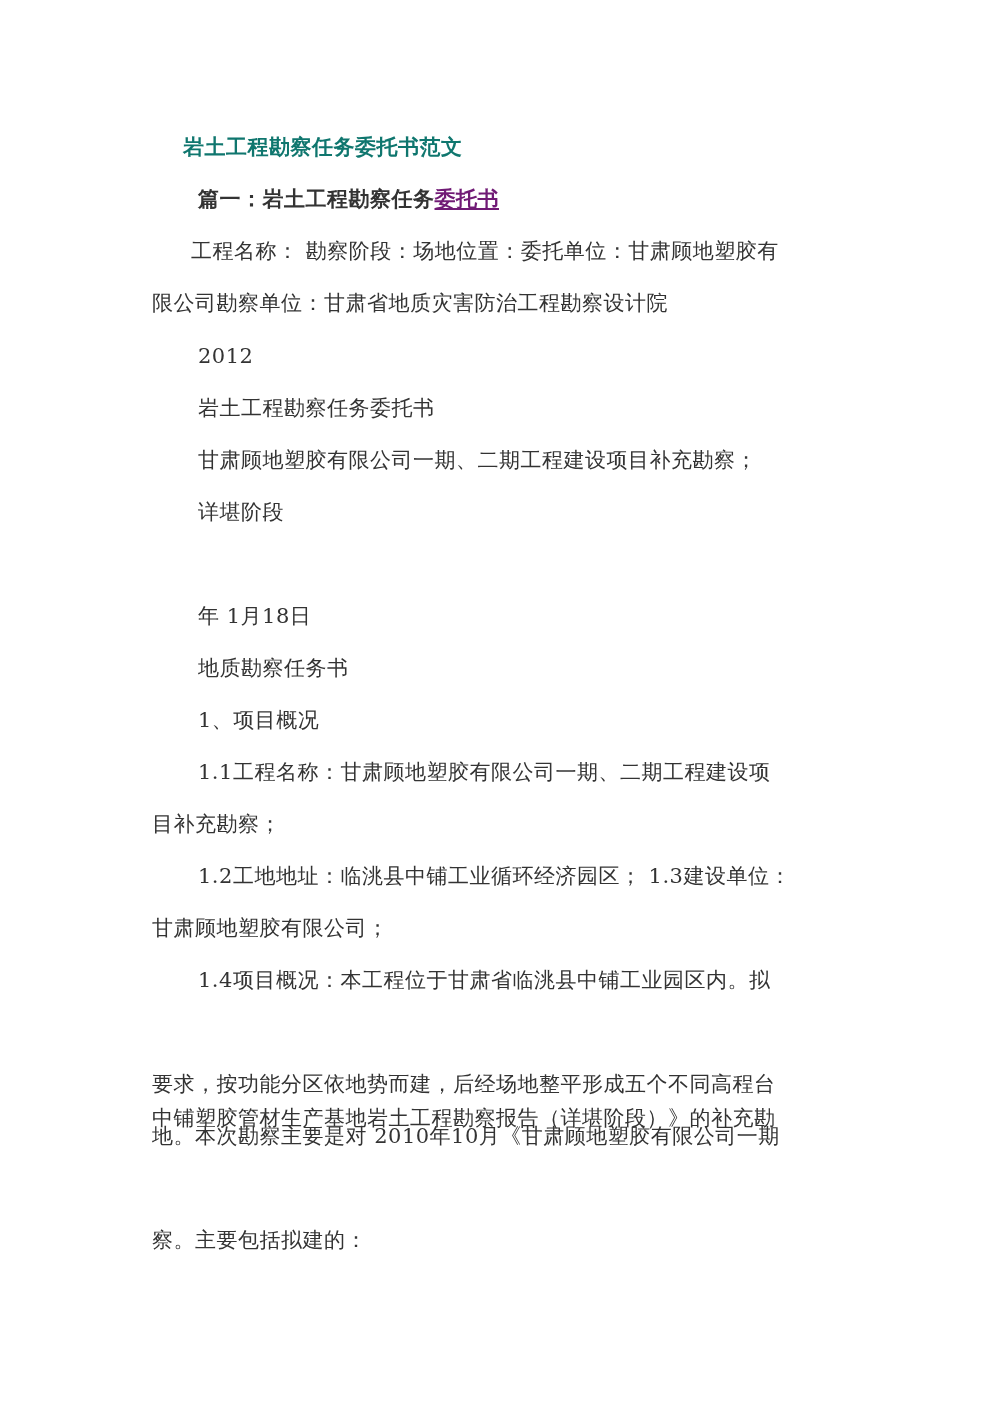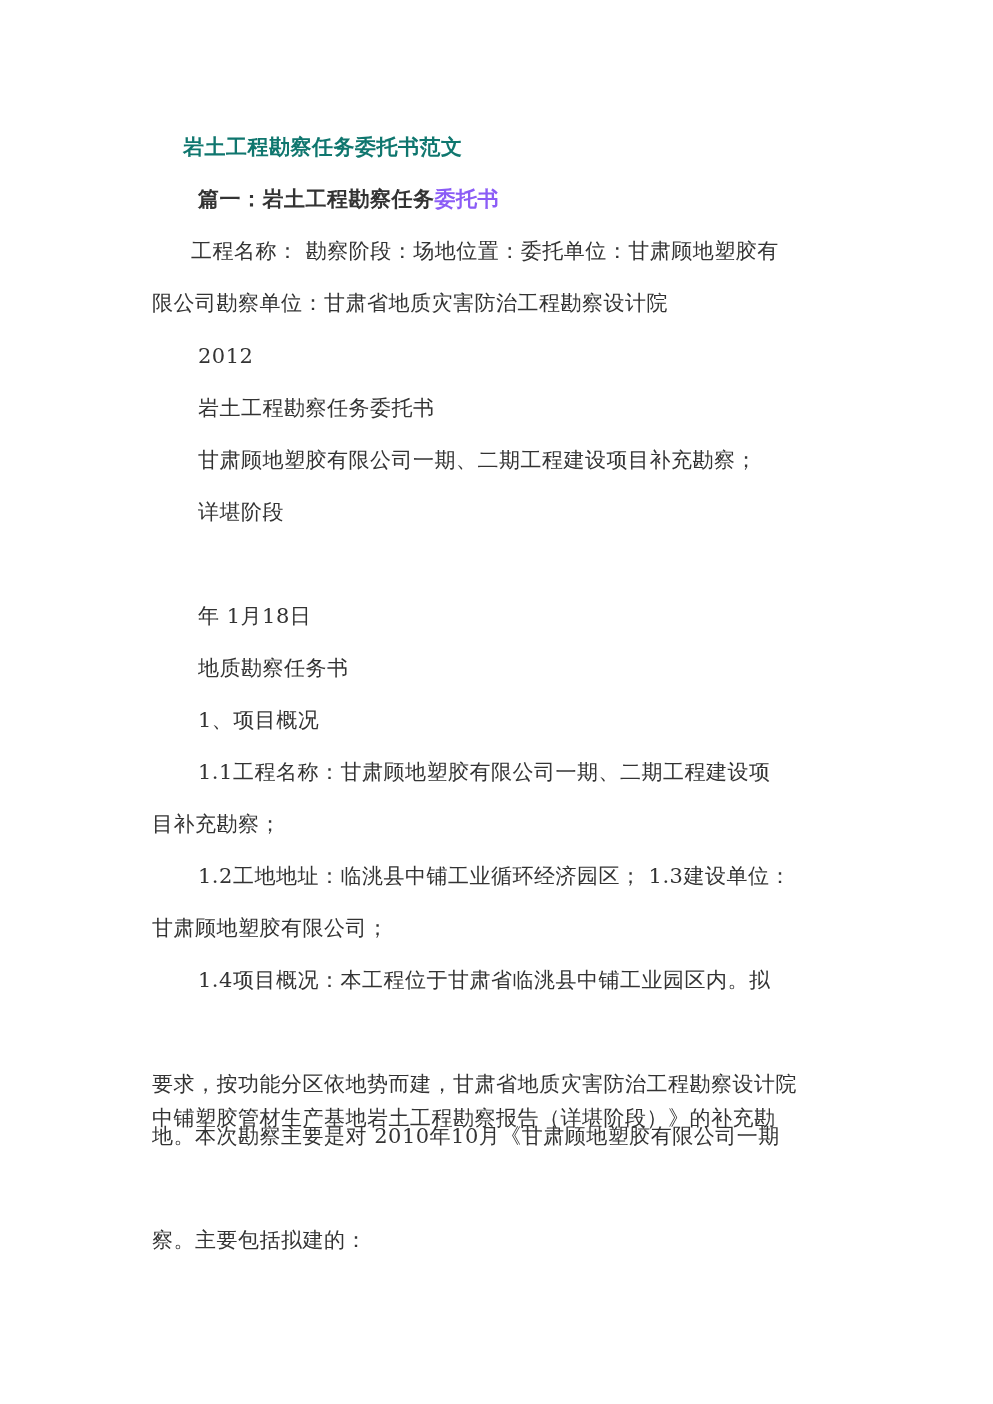--- a/index.html
+++ b/index.html
@@ -33,21 +33,22 @@
       color: #0f766e;
       font-weight: bold;
       font-size: 21px;
     }
     .section-title {
       color: #333333;
       font-weight: bold;
       font-size: 21px;
     }
     .link {
-      color: #8b5cf6;
+      color: #701a75;
+      text-decoration: underline;
       cursor: pointer;
     }
   </style>
 </head>
 <body>
 
 <div class="page">
 
   <div class="line doc-title" style="left:183px; top:132px;">岩土工程勘察任务委托书范文</div>
 
@@ -62,18 +63,18 @@
   <div class="line" style="left:198px; top:445px;">甘肃顾地塑胶有限公司一期、二期工程建设项目补充勘察；</div>
   <div class="line" style="left:198px; top:497px;">详堪阶段</div>
   <div class="line" style="left:198px; top:601px;text-align:right;">年 1月18日</div>
   <div class="line" style="left:198px; top:653px;">地质勘察任务书</div>
   <div class="line" style="left:198px; top:705px;">1、项目概况</div>
   <div class="line" style="left:198px; top:757px;">1.1工程名称：甘肃顾地塑胶有限公司一期、二期工程建设项</div>
   <div class="line" style="left:152px; top:809px;">目补充勘察；</div>
   <div class="line" style="left:198px; top:861px;">1.2工地地址：临洮县中铺工业循环经济园区；  1.3建设单位：</div>
   <div class="line" style="left:152px; top:913px;">甘肃顾地塑胶有限公司；</div>
   <div class="line" style="left:198px; top:965px;">1.4项目概况：本工程位于甘肃省临洮县中铺工业园区内。拟</div>
-  <div class="line" style="left:152px; top:1069px;">要求，按功能分区依地势而建，甘肃省地质灾害防治工程勘察设计院</div>
+  <div class="line" style="left:152px; top:1069px;">要求，按功能分区依地势而建，后经场地整平形成五个不同高程台</div>
   <div class="line" style="left:152px; top:1121px;">地。本次勘察主要是对 2010年10月《甘肃顾地塑胶有限公司一期</div>
   <div class="line" style="left:152px; top:1103px;">中铺塑胶管材生产基地岩土工程勘察报告（详堪阶段）》的补充勘</div>
   <div class="line" style="left:152px; top:1225px;">察。主要包括拟建的：</div>
 
 </div>
 
 </body></html>

